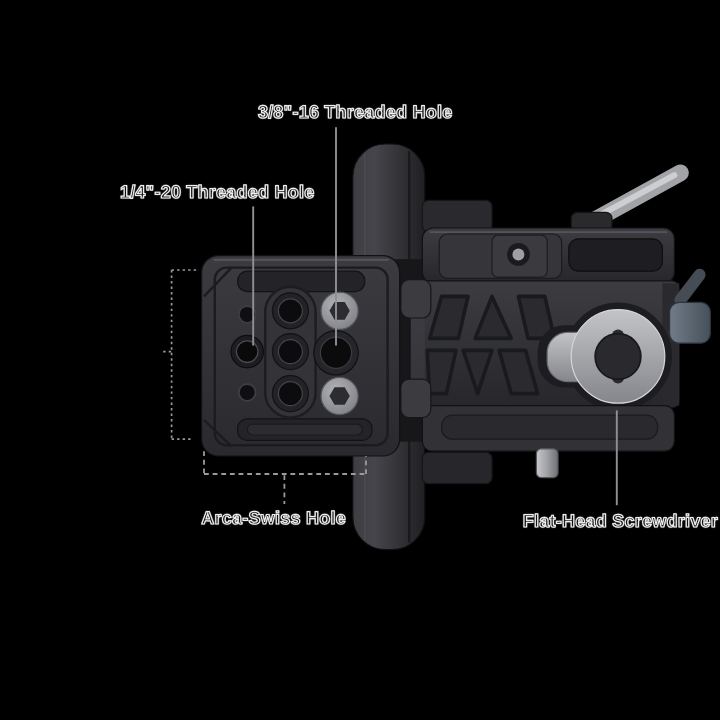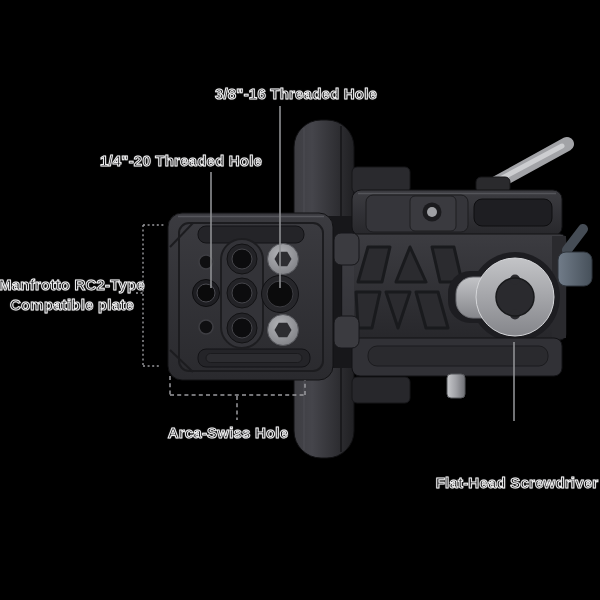--- a/index.html
+++ b/index.html
@@ -199,22 +199,18 @@
       <line x1="170" y1="395" x2="305" y2="395"></line>
       <line x1="305" y1="395" x2="305" y2="380"></line>
       <line x1="237" y1="396" x2="237" y2="420"></line>
     </g>
   </svg>
 
   <div class="callout" style="left:296px; top:84px;">3/8"-16 Threaded Hole</div>
 
   <div class="callout" style="left:181px; top:151px;">1/4"-20 Threaded Hole</div>
 
-  <div class="callout" style="left:72px; top:275px;">
-    <span class="line">Manfrotto RC2-Type</span>
-    <span class="line">Compatible plate</span>
-  </div>
 
   <div class="callout" style="left:228px; top:423px;">Arca-Swiss Hole</div>
 
-  <div class="callout" style="left:517px; top:425px;margin-top:48px;">Flat-Head Screwdriver</div>
+  <div class="callout" style="left:517px; top:425px;">Flat-Head Screwdriver</div>
 
 </div>
 
 </body></html>

